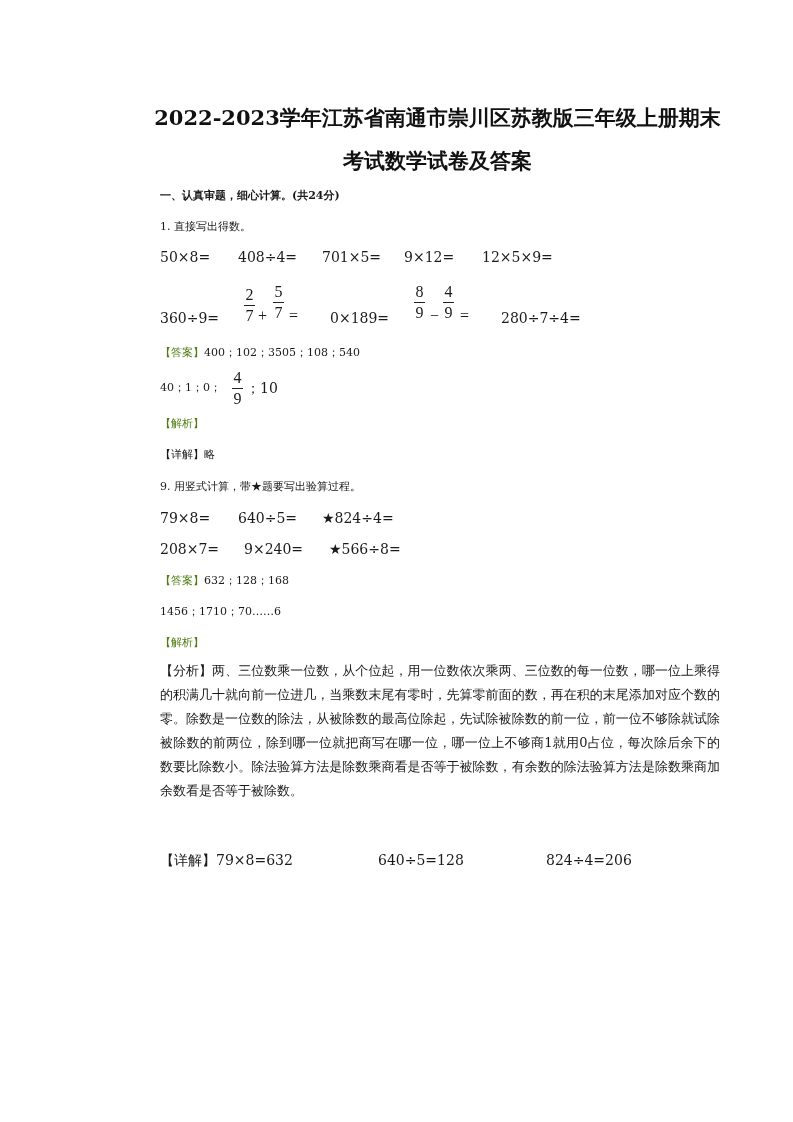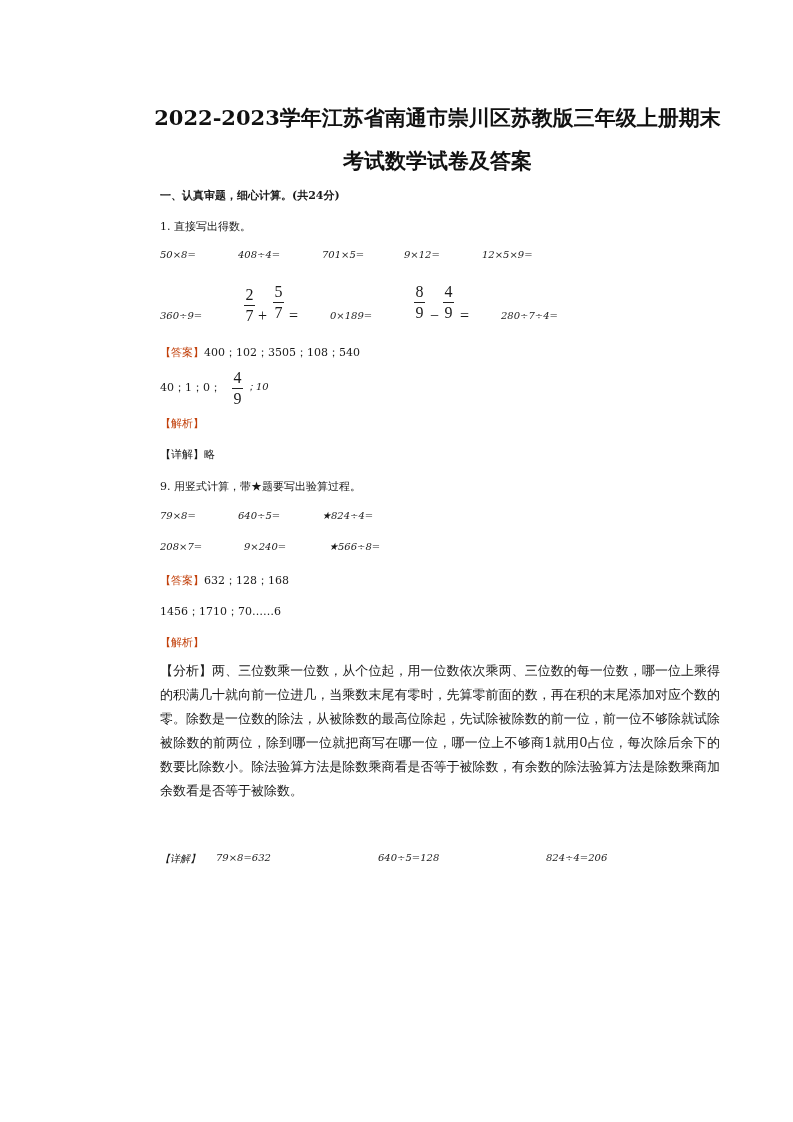--- a/index.html
+++ b/index.html
@@ -5,22 +5,22 @@
   html, body { margin: 0; padding: 0; background: #ffffff; }
   body { width: 793px; height: 1122px; position: relative; overflow: hidden;
          font-family: "DejaVu Serif", "Liberation Serif", serif; color: #1a1a1a; }
   .page { position: absolute; left: 0; top: 0; width: 671px; height: 1122px; margin-left: 41px; }
   .title { position: absolute; left: 0; width: 793px; text-align: center;
            font-family: "DejaVu Serif", serif; font-weight: bold; font-size: 21px; color: #111; }
   .t1 { top: 104px; }
   .t2 { top: 147px; }
   .line { position: absolute; left: 119px; font-size: 11px; white-space: nowrap; color: #1a1a1a; }
   .sec { font-weight: bold; }
-  .blue { color: #c2410c; }
-  .abs { position: absolute; white-space: nowrap; font-size: 10px; font-style: italic; }
+  .blue { color: #4d7c0f; }
+  .abs { position: absolute; white-space: nowrap; font-size: 14px; }
   .frac { position: absolute; display: inline-flex; flex-direction: column; align-items: center;
           font-family: "Liberation Serif", serif; font-size: 16px; line-height: 18px; }
   .frac .bar { width: 11px; border-top: 1px solid #222; margin: 1px 0; }
   .op { position: absolute; font-family: "Liberation Serif", serif; font-size: 16px; }
   .para { position: absolute; left: 119px; width: 560px; font-size: 13px; line-height: 24px;
           text-align: justify; }
 </style>
 </head>
 <body>
 

